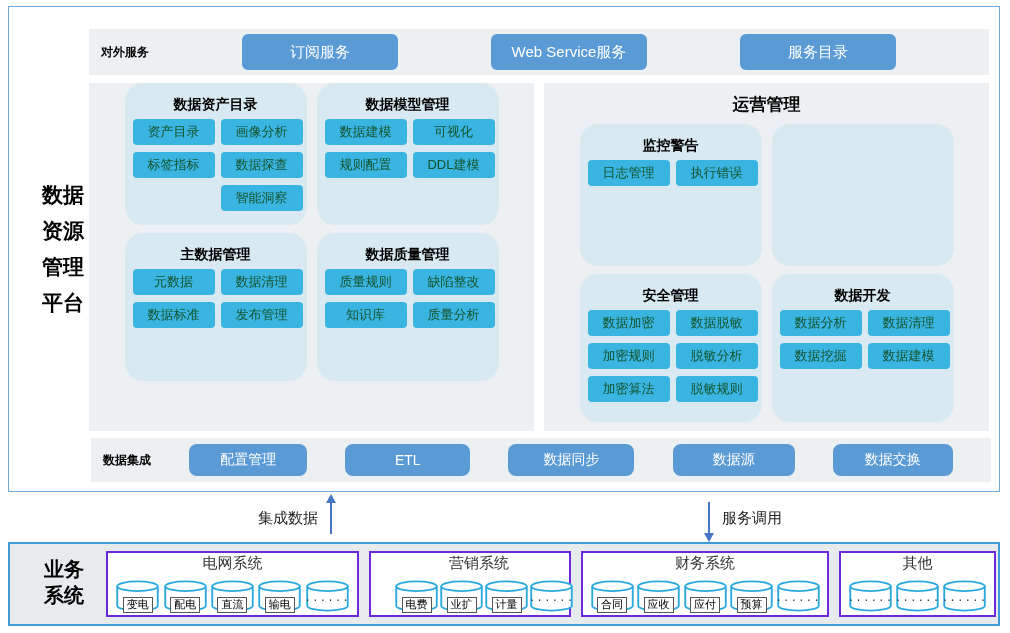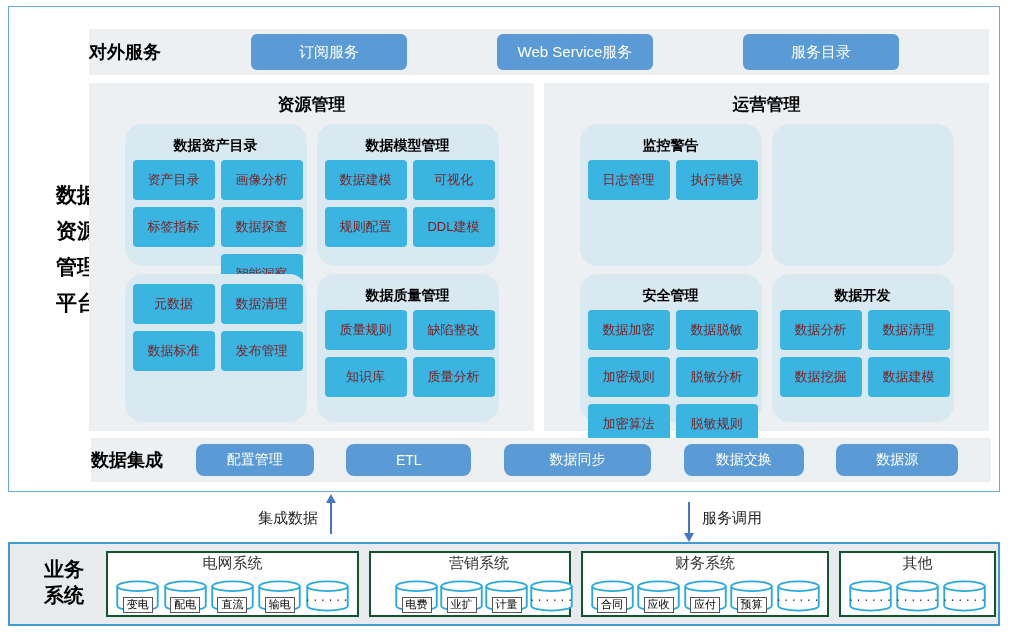--- a/index.html
+++ b/index.html
@@ -3,70 +3,70 @@
 <meta charset="utf-8">
 <style>
   * { margin:0; padding:0; box-sizing:border-box; }
   html,body { width:1010px; height:633px; background:#fff; overflow:hidden;
               font-family:"Liberation Sans","DejaVu Sans",sans-serif; color:#000; }
   .stage { position:relative; width:1010px; height:633px; }
 
   
   .outer { position:absolute; left:8px; top:6px; width:992px; height:486px;
            border:1px solid #6ea7da; background:#fff; }
-  .platform-label { position:absolute; left:44px; top:50%; transform:translateY(-50%);
+  .platform-label { position:absolute; left:30px; top:50%; transform:translateY(-50%);
                     width:48px; text-align:center; font-size:21px; font-weight:bold;
                     line-height:36px; color:#000; }
   .platform-label span { display:block; }
 
   
   .band { position:absolute; background:#edf0f2; display:flex; align-items:center; }
-  .band-title { font-size:18px; font-weight:bold; margin-left:0; white-space:nowrap;font-family:Liberation Serif, serif; }
+  .band-title { font-size:12px; font-weight:bold; margin-left:12px; white-space:nowrap;font-family:Liberation Serif, serif; }
   .svc-row { left:80px; top:22px; width:900px; height:46px; }
   .svc-buttons, .int-buttons { flex:1; display:flex; justify-content:space-evenly; align-items:center; }
   .btn-blue { background:#5b9bd5; color:#fff; border:none; border-radius:6px;
               font-size:15px; font-family:inherit; height:36px; width:156px; cursor:pointer; }
   .integration-row { left:82px; top:431px; width:900px; height:44px; }
   .int-btn { height:32px; border-radius:8px; font-size:14px; }
-  .int-btn.w1{width:118px;} .int-btn.w2{width:125px;} .int-btn.w3{width:147px;}
+  .int-btn.w1{width:118px;} .int-btn.w2{width:125px;} .int-btn.w3{width:126px;}
   .int-btn.w4{width:120px;} .int-btn.w5{width:122px;}
 
   
   .main-row { position:absolute; left:80px; top:76px; width:900px; height:348px;
               display:flex; gap:10px; }
   .big-panel { background:#edf0f2; height:100%; }
   .big-panel.left { width:445px; } .big-panel.right { width:445px; }
   .big-title { text-align:center; font-size:17px; font-weight:bold; margin:10px 0 8px; }
   .groups { display:grid; grid-template-columns:182px 182px; grid-template-rows:142px 148px;
             gap:8px 10px; justify-content:center; }
   .group { background:#d8e9f1; border-radius:18px; padding:10px 8px 8px; }
   .group-title { text-align:center; font-size:14px; font-weight:bold; height:26px; line-height:22px; }
   .chips { display:grid; grid-template-columns:1fr 1fr; gap:7px 6px; justify-items:center; }
-  .chip { background:#3ab4e1; color:#7f1d1d; border:none; border-radius:4px; height:40px;
+  .chip { background:#3ab4e1; color:#14532d; border:none; border-radius:4px; height:26px;
           width:82px; font-size:13px; font-family:inherit; cursor:pointer; white-space:nowrap; }
   .chip-spacer { width:82px; height:26px; }
 
   
   .flow { position:absolute; top:497px; height:42px; display:flex; align-items:center; gap:12px; }
-  .flow-up { left:258px; } .flow-down { left:688px; }
+  .flow-up { left:258px; } .flow-down { left:708px; }
   .flow-label { font-size:15px; color:#222; }
   .arrow { position:relative; width:2px; height:32px; background:#4577c4; display:inline-block; }
   .arrow::after { content:""; position:absolute; left:-4px;
                   border-left:5px solid transparent; border-right:5px solid transparent; }
   .arrow-up::after { top:-8px; border-bottom:9px solid #4577c4; }
   .arrow-down::after { bottom:-8px; border-top:9px solid #4577c4; }
 
   
   .business { position:absolute; left:8px; top:542px; width:992px; height:84px;
               background:#e8ebed; border:2px solid #3e9bd6; display:flex; align-items:center;font-family:Liberation Mono, monospace; }
   .biz-label { margin:0 22px 0 34px; text-align:center; font-size:20px; font-weight:bold;
                line-height:26px; }
   .biz-label span { display:block; }
   .systems { display:flex; gap:10px; align-items:center; }
-  .system { background:#fff; border:2px solid #14532d; height:66px; padding:3px 5px 2px; }
+  .system { background:#fff; border:2px solid #6d28d9; height:66px; padding:3px 5px 2px; }
   .system.s1{width:253px;} .system.s2{width:202px;padding-left:23px;} .system.s3{width:248px;} .system.s4{width:157px;}
   .system-title { text-align:center; font-size:15px; color:#333; height:20px; line-height:18px; }
   .dbs { display:flex; justify-content:space-evenly; align-items:flex-end; margin-top:1px; }
   .db { position:relative; width:45px; height:38px; }
   .db svg { display:block; width:45px; height:38px; }
   .db-label { position:absolute; bottom:2px; left:50%; transform:translateX(-50%);
               background:#fff; border:1px solid #555; font-size:11px; line-height:14px;
               padding:0 3px; white-space:nowrap; }
   .db.plain .db-label { border:none; background:transparent; bottom:10px; color:#333; letter-spacing:1px; }
 </style>
@@ -89,21 +89,20 @@
       <div class="svc-buttons">
         <button class="btn-blue">订阅服务</button>
         <button class="btn-blue">Web Service服务</button>
         <button class="btn-blue">服务目录</button>
       </div>
     </div>
 
     <div class="main-row">
 
       <section class="big-panel left">
-        <div class="big-title">资源管理</div>
         <div class="groups">
 
           <div class="group">
             <div class="group-title">数据资产目录</div>
             <div class="chips">
               <button class="chip">资产目录</button>
               <button class="chip">画像分析</button>
               <button class="chip">标签指标</button>
               <button class="chip">数据探查</button>
               <span class="chip-spacer"></span>
@@ -115,20 +114,21 @@
             <div class="group-title">数据模型管理</div>
             <div class="chips">
               <button class="chip">数据建模</button>
               <button class="chip">可视化</button>
               <button class="chip">规则配置</button>
               <button class="chip">DDL建模</button>
             </div>
           </div>
 
           <div class="group">
+            <div class="group-title">主数据管理</div>
             <div class="chips">
               <button class="chip">元数据</button>
               <button class="chip">数据清理</button>
               <button class="chip">数据标准</button>
               <button class="chip">发布管理</button>
             </div>
           </div>
 
           <div class="group">
             <div class="group-title">数据质量管理</div>
@@ -184,22 +184,22 @@
         </div>
       </section>
     </div>
 
     <div class="band integration-row">
       <div class="band-title">数据集成</div>
       <div class="int-buttons">
         <button class="btn-blue int-btn w1">配置管理</button>
         <button class="btn-blue int-btn w2">ETL</button>
         <button class="btn-blue int-btn w3">数据同步</button>
+        <button class="btn-blue int-btn w5">数据源</button>
         <button class="btn-blue int-btn w4">数据交换</button>
-        <button class="btn-blue int-btn w5">数据源</button>
       </div>
     </div>
 
   </div>
 
   <div class="flow flow-up">
     <span class="flow-label">集成数据</span>
     <span class="arrow arrow-up"></span>
   </div>
   <div class="flow flow-down">

